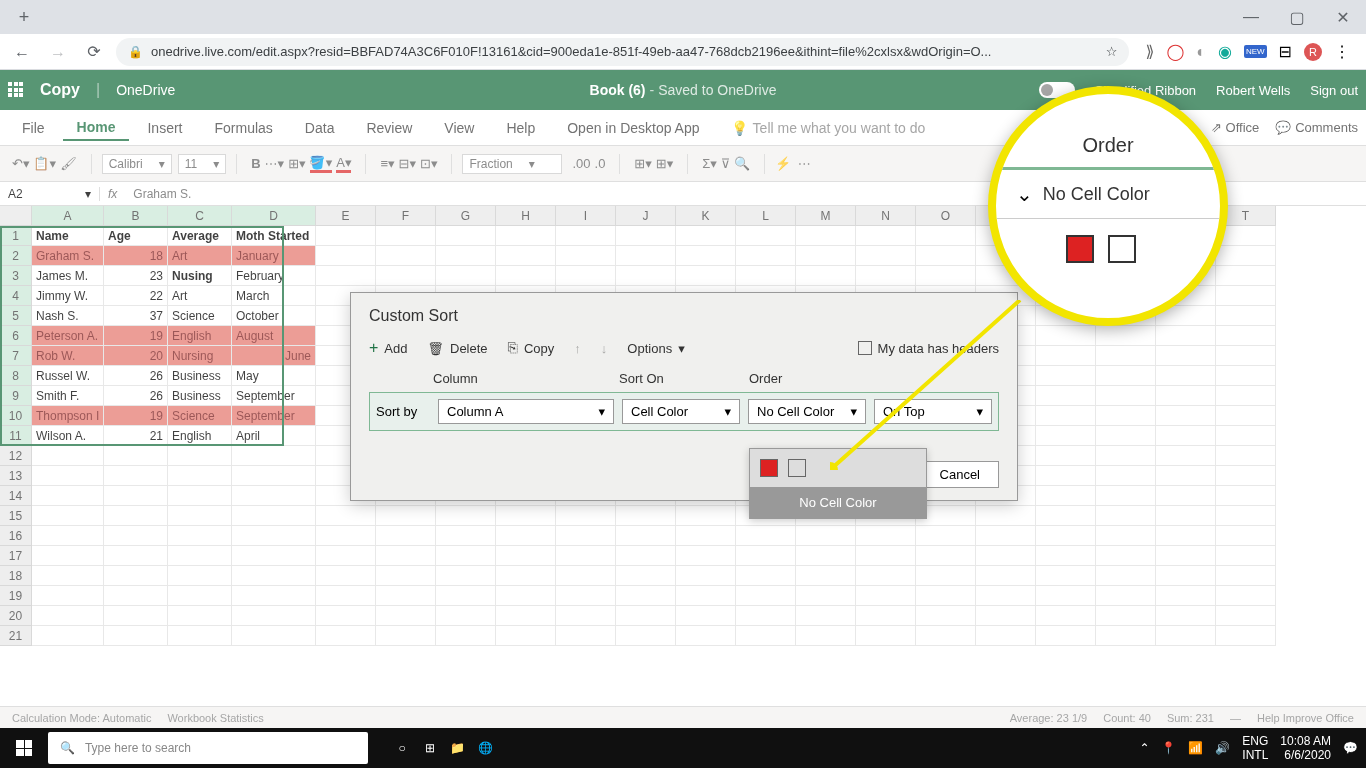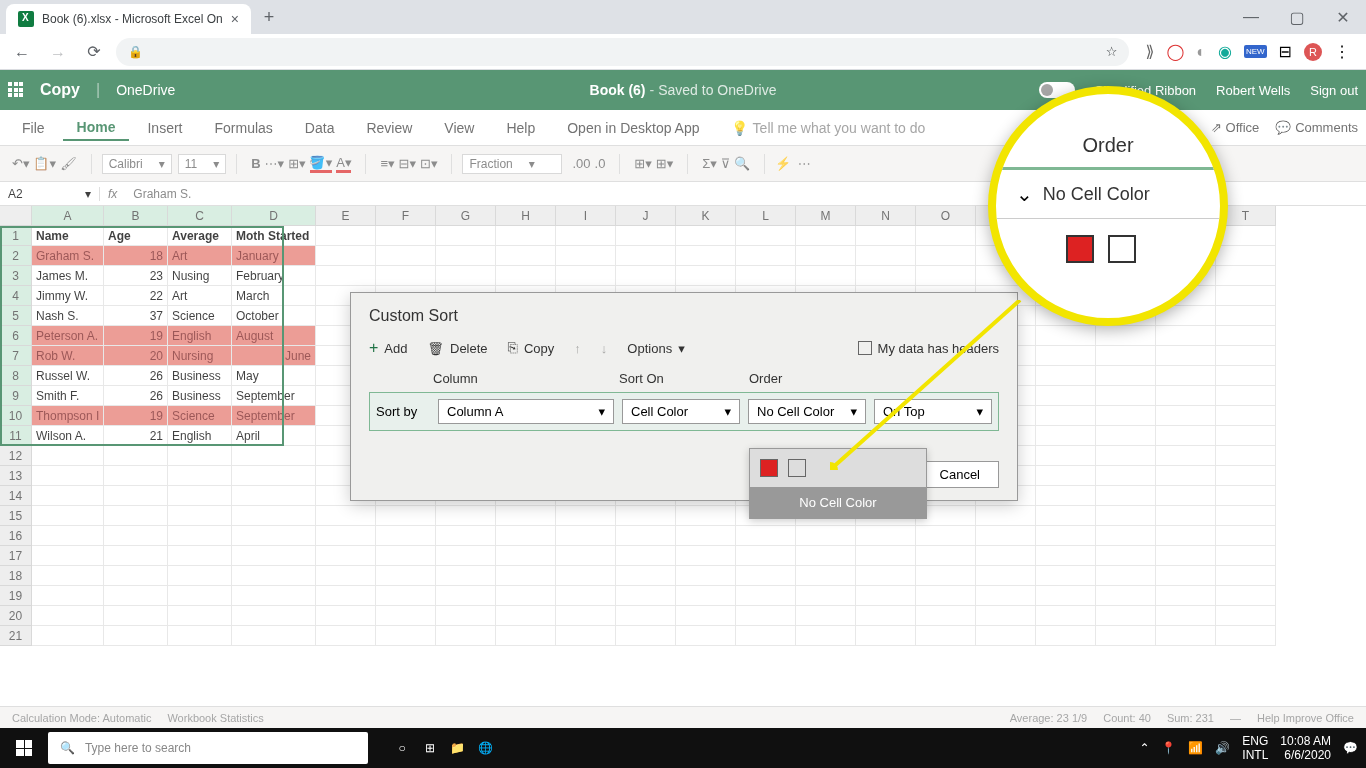--- a/index.html
+++ b/index.html
@@ -97,39 +97,35 @@
 .win-logo span{background:#fff}
 .search-box{height:32px;width:320px;background:#fff;color:#888;display:flex;align-items:center;padding:0 12px;gap:10px;border-radius:2px}
 .tray{margin-left:auto;display:flex;align-items:center;gap:12px;padding-right:8px}
 .tray-text{line-height:1.2;text-align:right;font-size:12px}
 .tb-icon{width:28px;height:28px;display:flex;align-items:center;justify-content:center}
 </style>
 </head>
 <body>
 
 <div class="titlebar">
-  <div class="tab">
-    <div class="favicon"></div>
-    <span>Book (6).xlsx - Microsoft Excel On</span>
-    <span class="tab-close">×</span>
-  </div>
   <div class="newtab">+</div>
   <div class="win-controls">
     <div class="win-btn">—</div>
     <div class="win-btn">▢</div>
     <div class="win-btn">✕</div>
   </div>
 </div>
 
 <div class="urlbar">
   <div class="nav-btn">←</div>
   <div class="nav-btn" style="opacity:.4">→</div>
   <div class="nav-btn">⟳</div>
   <div class="url-input">
     <span class="lock">🔒</span>
+    <span>onedrive.live.com/edit.aspx?resid=BBFAD74A3C6F010F!13161&amp;cid=900eda1e-851f-49eb-aa47-768dcb2196ee&amp;ithint=file%2cxlsx&amp;wdOrigin=O...</span>
     <span style="margin-left:auto">☆</span>
   </div>
   <div class="ext-icons">
     <span style="color:#666">⟫</span>
     <span style="color:#d33">◯</span>
     <span style="color:#999">◐</span>
     <span style="color:#1a9">◉</span>
     <span style="background:#36c;color:#fff;font-size:8px;padding:2px;border-radius:2px">NEW</span>
     <span>⊟</span>
     <div class="ext-icon" style="background:#d55;color:#fff;text-align:center;line-height:18px;font-size:11px">R</div>
@@ -334,21 +330,21 @@
         <div class="cell" style="width: 60px;"></div>
         <div class="cell" style="width: 60px;"></div>
         <div class="cell" style="width: 60px;"></div>
         <div class="cell" style="width: 60px;"></div>
         <div class="cell" style="width: 60px;"></div>
         <div class="cell" style="width: 60px;"></div>
       </div>
       <div class="row">
         <div class="cell" style="width: 72px;">James M.</div>
         <div class="cell num" style="width: 64px;">23</div>
-        <div class="cell" style="width: 64px;">Nusing</div>
+        <div class="cell" style="width: 64px; font-weight: bold;">Nusing</div>
         <div class="cell" style="width: 84px;">February</div>
         <div class="cell" style="width: 60px;"></div>
         <div class="cell" style="width: 60px;"></div>
         <div class="cell" style="width: 60px;"></div>
         <div class="cell" style="width: 60px;"></div>
         <div class="cell" style="width: 60px;"></div>
         <div class="cell" style="width: 60px;"></div>
         <div class="cell" style="width: 60px;"></div>
         <div class="cell" style="width: 60px;"></div>
         <div class="cell" style="width: 60px;"></div>

